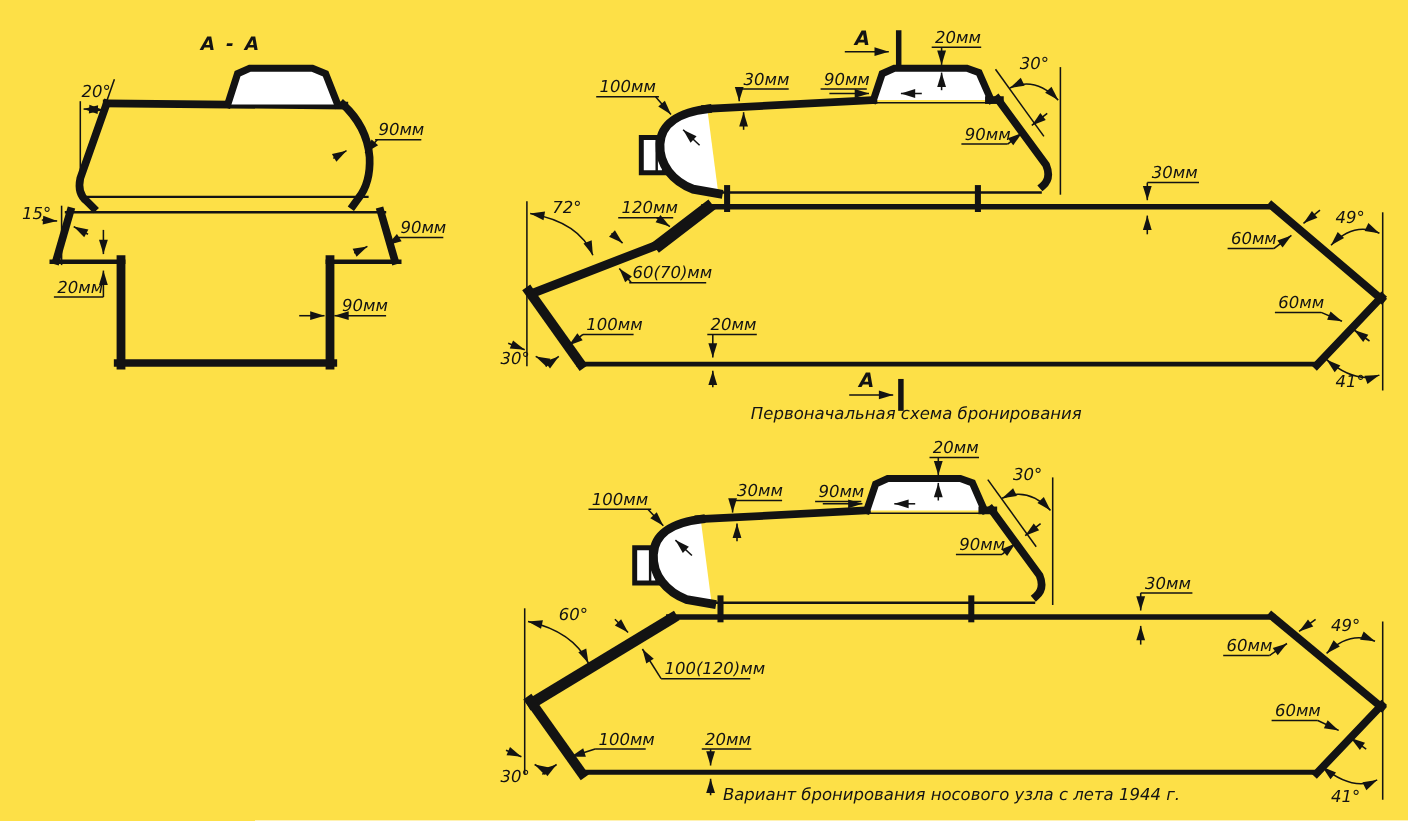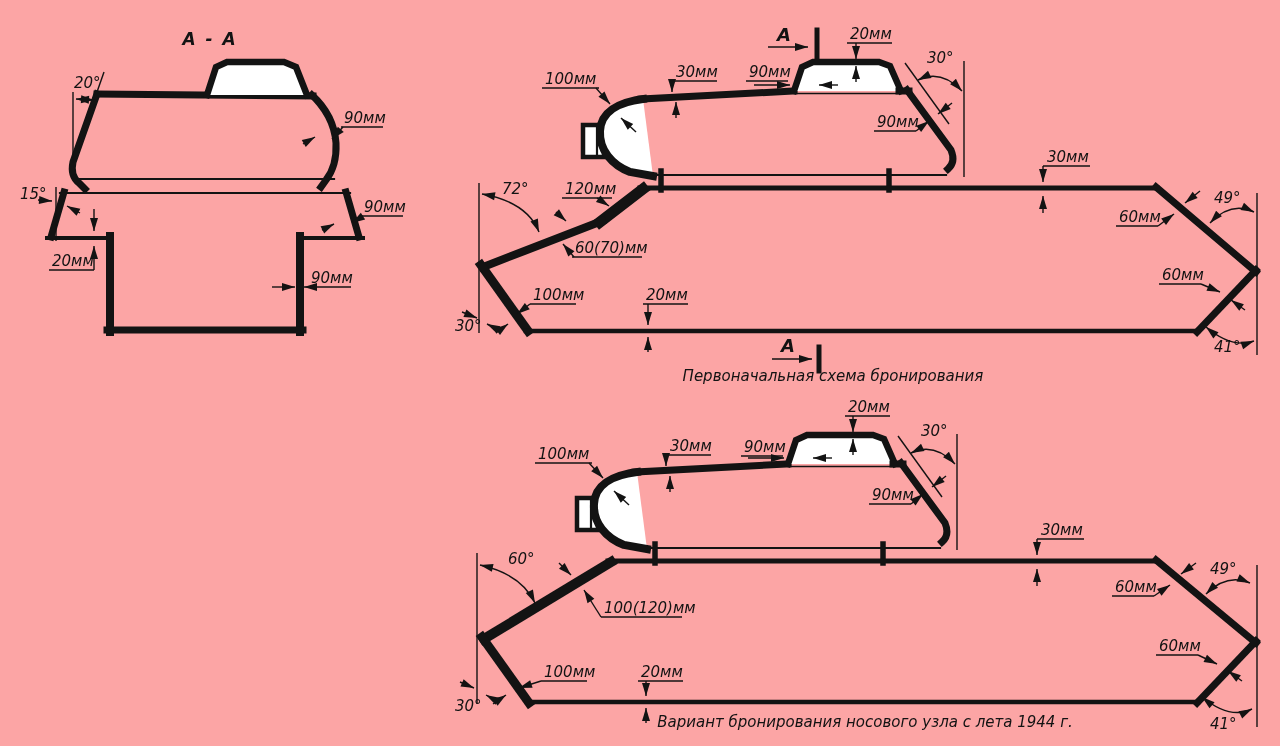--- a/index.html
+++ b/index.html
@@ -1,16 +1,16 @@
 <!DOCTYPE html>
 <html><head>
 <meta charset="utf-8">
 <style>
   html,body{margin:0;padding:0;background:#fff;}
-  .stage{position:relative;width:1280px;height:746px;background:#fca5a5;overflow:hidden;}
+  .stage{position:relative;width:1280px;height:746px;background:#fde047;overflow:hidden;}
   svg{display:block}
   .ln{stroke:#131313;fill:none;stroke-linecap:square;stroke-linejoin:miter;}
   .dim{stroke-width:1.4;stroke-linecap:butt;}
   .w2{stroke-width:2.2}.w4{stroke-width:4}.w45{stroke-width:4.5}.w5{stroke-width:5}
   .w55{stroke-width:5.5}.w65{stroke-width:6.5}.w7{stroke-width:7}.w8{stroke-width:8}
   .w9{stroke-width:9}.w10{stroke-width:10}.w11{stroke-width:11}
   .wh{fill:#ffffff}
   text{font-family:"DejaVu Sans","Liberation Sans",sans-serif;font-style:italic;fill:#131313;}
   .lbl{font-size:15px;}
   .ttl{font-size:17px;font-weight:bold;letter-spacing:2px;}

